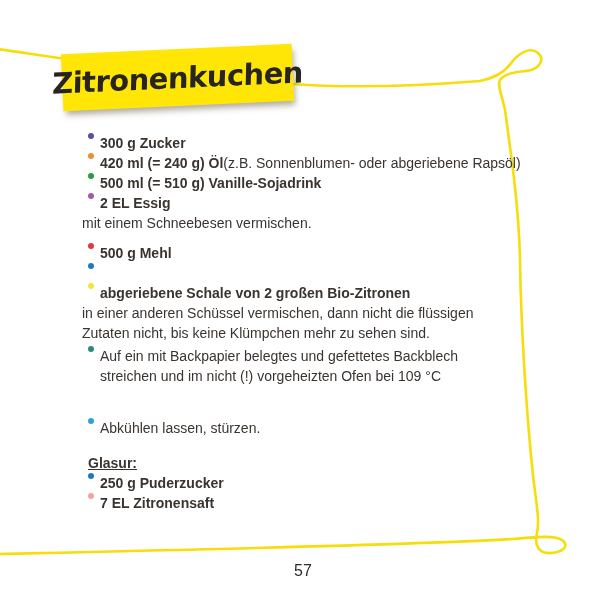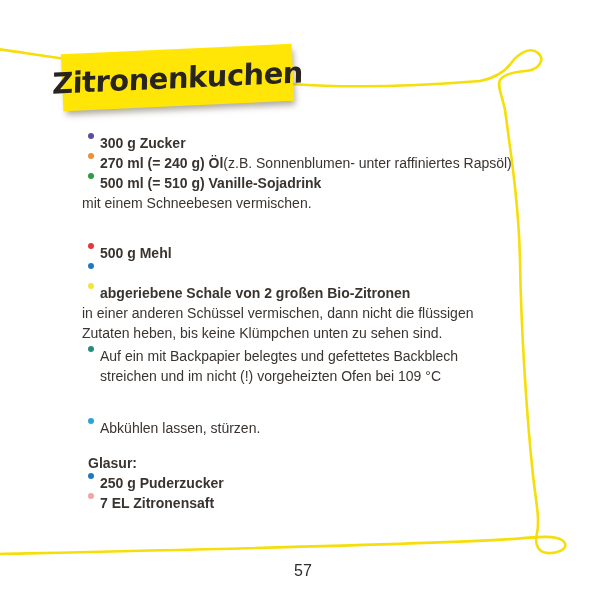--- a/index.html
+++ b/index.html
@@ -23,21 +23,21 @@
     transform:skewX(-4deg);
   }
   .content{position:absolute;left:82px;top:0;width:470px;z-index:2;}
   .block{position:absolute;left:0;}
   .line{height:20px;line-height:20px;font-size:14px;display:flex;align-items:flex-start;white-space:nowrap;}
   .li{padding-left:6px;}
   .dot{width:6px;height:6px;border-radius:50%;flex:0 0 6px;margin-right:6px;}
   .b{font-weight:700;}
   .r{font-weight:400;}
   .wrapline{padding-left:18px;}
-  .heading{font-weight:700;padding-left:6px;}
+  .heading{font-weight:700;text-decoration:underline;padding-left:6px;}
   .pagenum{
     position:absolute;left:0;top:562px;width:606px;text-align:center;
     font-size:16px;color:#2f2b28;z-index:2;
   }
 </style>
 </head>
 <body>
 
 <svg class="squiggle" width="600" height="600" viewBox="0 0 600 600">
   <path fill="none" stroke-width="2.6" stroke-linecap="round" d="M -3,49
@@ -63,44 +63,48 @@
 
 <div class="content">
 
   <div class="block" style="top:133px">
     <div class="line li">
       <span class="dot" style="background: rgb(95, 75, 158);"></span>
       <span class="b">300 g Zucker</span>
     </div>
     <div class="line li">
       <span class="dot" style="background: rgb(238, 143, 53);"></span>
-      <span class="b">270 ml (= 240 g) Öl</span>
-      <span class="r"> (z.B. Sonnenblumen- unter raffiniertes Rapsöl)</span>
+      <span class="b">420 ml (= 240 g) Öl</span>
+      <span class="r"> (z.B. Sonnenblumen- oder abgeriebene Rapsöl)</span>
     </div>
     <div class="line li">
       <span class="dot" style="background: rgb(47, 155, 63);"></span>
       <span class="b">500 ml (= 510 g) Vanille-Sojadrink</span>
+    </div>
+    <div class="line li">
+      <span class="dot" style="background: rgb(168, 91, 163);"></span>
+      <span class="b">2 EL Essig</span>
     </div>
     <div class="line">mit einem Schneebesen vermischen.</div>
   </div>
 
   <div class="block" style="top:243px">
     <div class="line li">
       <span class="dot" style="background: rgb(226, 57, 59);"></span>
       <span class="b">500 g Mehl</span>
     </div>
     <div class="line li">
       <span class="dot" style="background: rgb(32, 121, 192);"></span>
     </div>
     <div class="line li">
       <span class="dot" style="background: rgb(242, 229, 58);"></span>
       <span class="b">abgeriebene Schale von 2 großen Bio-Zitronen</span>
     </div>
     <div class="line">in einer anderen Schüssel vermischen, dann nicht die flüssigen</div>
-    <div class="line">Zutaten heben, bis keine Klümpchen unten zu sehen sind.</div>
+    <div class="line">Zutaten nicht, bis keine Klümpchen mehr zu sehen sind.</div>
   </div>
 
   <div class="block" style="top:346px">
     <div class="line li">
       <span class="dot" style="background: rgb(43, 138, 126);"></span>
       <span class="r">Auf ein mit Backpapier belegtes und gefettetes Backblech</span>
     </div>
     <div class="line wrapline">streichen und im nicht (!) vorgeheizten Ofen bei 109 °C</div>
   </div>
 

